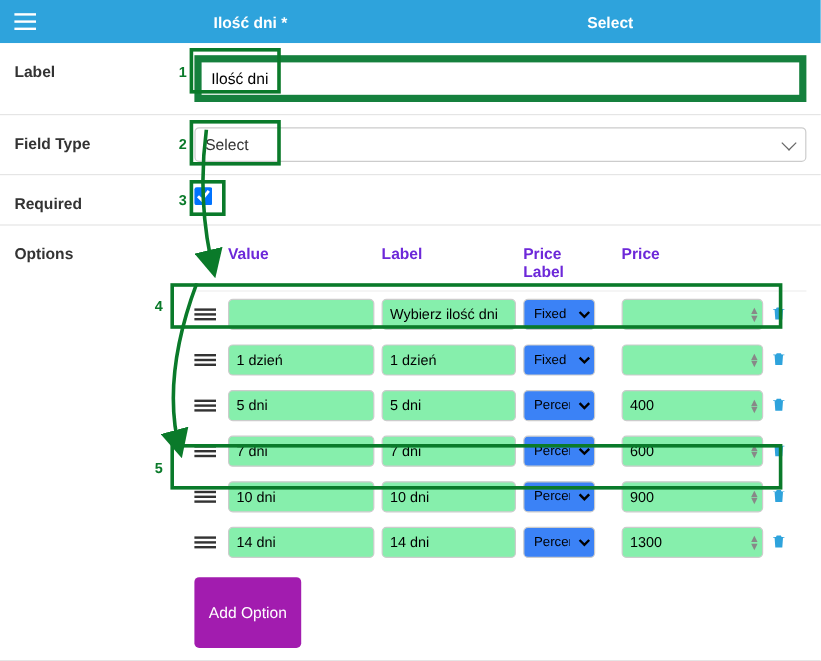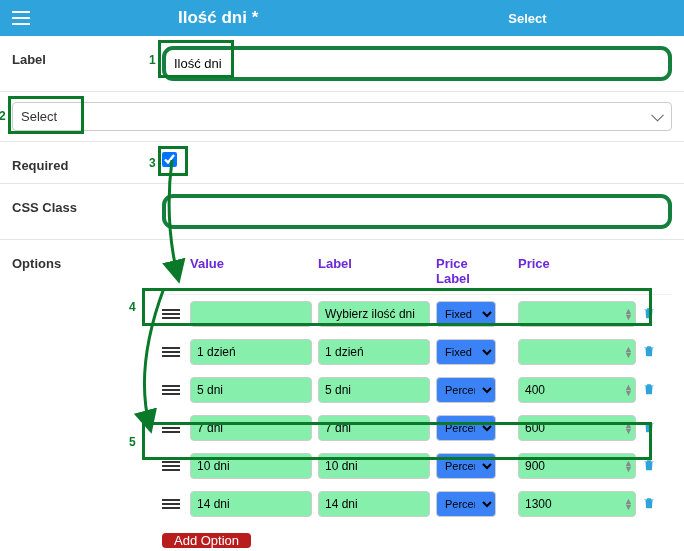--- a/index.html
+++ b/index.html
@@ -1,26 +1,26 @@
 <!DOCTYPE html>
 <html><head>
 <meta charset="utf-8">
 <style>
 * { box-sizing: border-box; margin: 0; padding: 0; }
 body { font-family: -apple-system, BlinkMacSystemFont, "Segoe UI", Arial, sans-serif; font-size: 13px; color: #333; background: #fff; width: 684px; }
 .header-bar { background: #2ea3dc; color: #fff; height: 36px; display: flex; align-items: center; padding: 0 12px; }
 .hamburger { width: 18px; height: 14px; display: flex; flex-direction: column; justify-content: space-between; margin-right: 10px; }
 .hamburger span { display: block; height: 2px; background: #fff; }
-.header-title { margin-left: 138px; font-weight: 600; font-size: 17px; }
+.header-title { margin-left: 138px; font-weight: 600; font-size: 13px; }
 .header-type { margin-left: 250px; font-weight: 600; font-size: 13px; }
 .form-body { background: #fff; }
 .form-row { display: flex; border-bottom: 1px solid #e5e5e5; padding: 10px 12px; align-items: flex-start; }
 .form-row .row-label { width: 150px; font-weight: 600; color: #333; padding-top: 6px; flex-shrink: 0; }
 .form-row .row-content { flex: 1; position: relative; }
-.text-input { width: 100%; padding: 6px 8px; border: 4px solid #15803d; border-radius: 11px; font-size: 13px; background: #fff; }
+.text-input { width: 100%; padding: 6px 8px; border: 6px solid #15803d; border-radius: 0; font-size: 13px; background: #fff; }
 .select-input { width: 100%; padding: 6px 8px; border: 1px solid #ccc; border-radius: 4px; font-size: 13px; background: #fff; appearance: none; position: relative; }
 .select-wrap { position: relative; }
 .select-wrap::after { content: ""; position: absolute; right: 10px; top: 50%; width: 8px; height: 8px; border-right: 1.5px solid #666; border-bottom: 1.5px solid #666; transform: translateY(-70%) rotate(45deg); pointer-events: none; }
 .checkbox { width: 15px; height: 15px; accent-color: #0073ff; }
 .annotation-num { position: absolute; font-weight: 700; color: #0a7a2a; font-size: 12px; }
 .highlight-box { position: absolute; border: 3px solid #0a7a2a; pointer-events: none; z-index: 10; }
 .options-area { width: 100%; }
 .options-header { display: flex; padding: 6px 0 8px 0; font-weight: 600; color: #6d28d9; border-bottom: 1px solid #eee; }
 .col-drag { width: 28px; flex-shrink: 0; }
 .col-value { width: 122px; margin-right: 6px; }
@@ -29,21 +29,21 @@
 .col-price { width: 118px; margin-right: 6px; margin-left: 16px; }
 .col-del { width: 20px; }
 .option-row { display: flex; align-items: center; padding: 6px 0; }
 .drag-icon { width: 18px; display: flex; flex-direction: column; gap: 2px; justify-content: center; }
 .drag-icon span { height: 2px; background: #333; display: block; }
 .small-input { padding: 5px 6px; border: 1px solid #ccc; border-radius: 4px; font-size: 12px; width: 100%; background: #86efac; }
 .small-select { padding: 5px 4px; border: 1px solid #ccc; border-radius: 4px; font-size: 11px; width: 100%; background: #3b82f6; }
 .price-input-wrap { position: relative; width: 100%; }
 .price-input-wrap .spin { position: absolute; right: 3px; top: 50%; transform: translateY(-50%); color: #888; font-size: 9px; line-height: 6px; }
 .trash-icon svg { width: 14px; height: 16px; fill: #2ea3dc; }
-.add-btn { background: #b91c1c; color: #fff; border: none; padding: 0 12px; border-radius: 4px; font-size: 13px; margin-top: 10px; cursor: pointer; }
+.add-btn { background: #a21caf; color: #fff; border: none; padding: 22px 12px; border-radius: 4px; font-size: 13px; margin-top: 10px; cursor: pointer; }
 .arrow { position: absolute; z-index: 20; pointer-events: none; }
 .options-container { position: relative; }
 </style>
 </head>
 <body>
 
 <div class="header-bar">
   <div class="hamburger">
     <span></span>
       <span></span>
@@ -58,44 +58,39 @@
   <div class="form-row">
     <div class="row-label">Label</div>
     <div class="row-content">
       <span class="annotation-num" style="left:-13px; top:7px;">1</span>
       <div class="highlight-box" style="left:-4px; top:-6px; width:76px; height:38px;"></div>
       <input class="text-input" value="Ilość dni" style="">
     </div>
   </div>
 
   <div class="form-row">
+    <div class="row-label">Field Type</div>
     <div class="row-content">
       <span class="annotation-num" style="left:-13px; top:7px;">2</span>
       <div class="highlight-box" style="left:-4px; top:-6px; width:76px; height:38px;"></div>
       <div class="select-wrap">
         <div class="select-input">Select</div>
       </div>
     </div>
   </div>
 
   <div class="form-row">
     <div class="row-label">Required</div>
     <div class="row-content">
       <span class="annotation-num" style="left:-13px; top:4px;">3</span>
       <div class="highlight-box" style="left:-4px; top:-6px; width:30px; height:30px;"></div>
       <input type="checkbox" class="checkbox" checked="" style="">
     </div>
   </div>
 
-  <div class="form-row">
-    <div class="row-label">CSS Class</div>
-    <div class="row-content">
-      <input class="text-input" value="" style="">
-    </div>
-  </div>
 
   <div class="form-row" style="align-items:flex-start;">
     <div class="row-label">Options</div>
     <div class="row-content options-container">
 
       <svg class="arrow" style="left:-8px; top:-90px;" width="40" height="130">
         <defs>
             <marker id="ah1" markerWidth="8" markerHeight="8" refX="6" refY="4" orient="auto">
               <path d="M0,0 L8,4 L0,8 Z" fill="#0a7a2a"></path>
             </marker>

